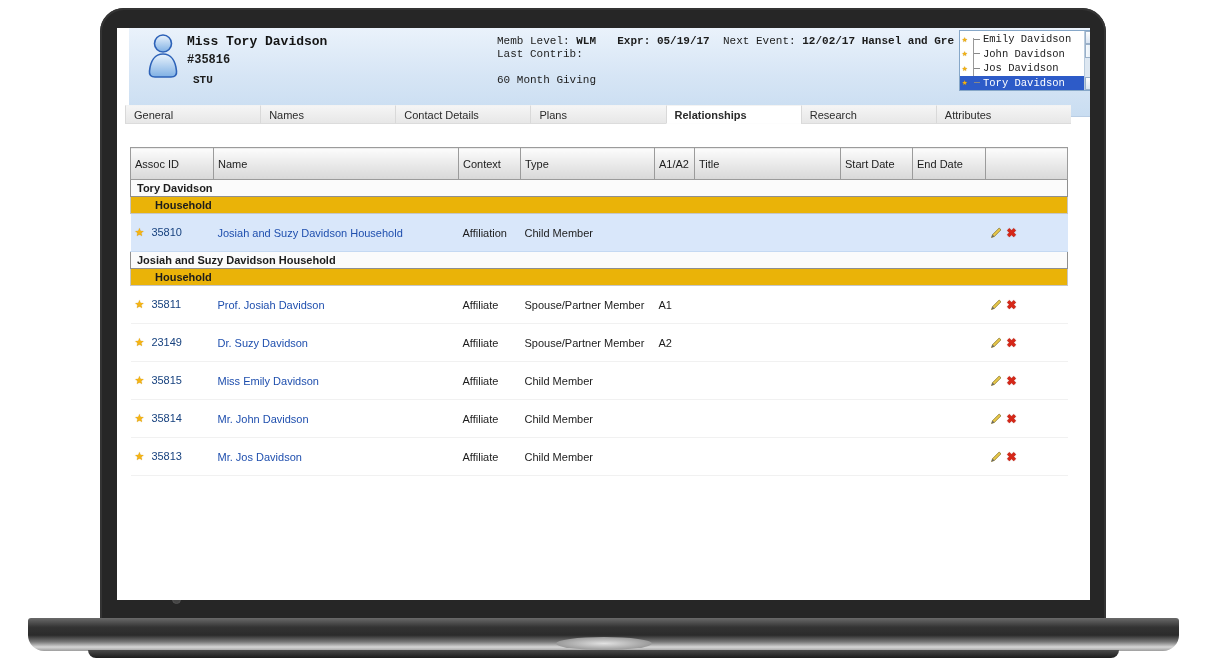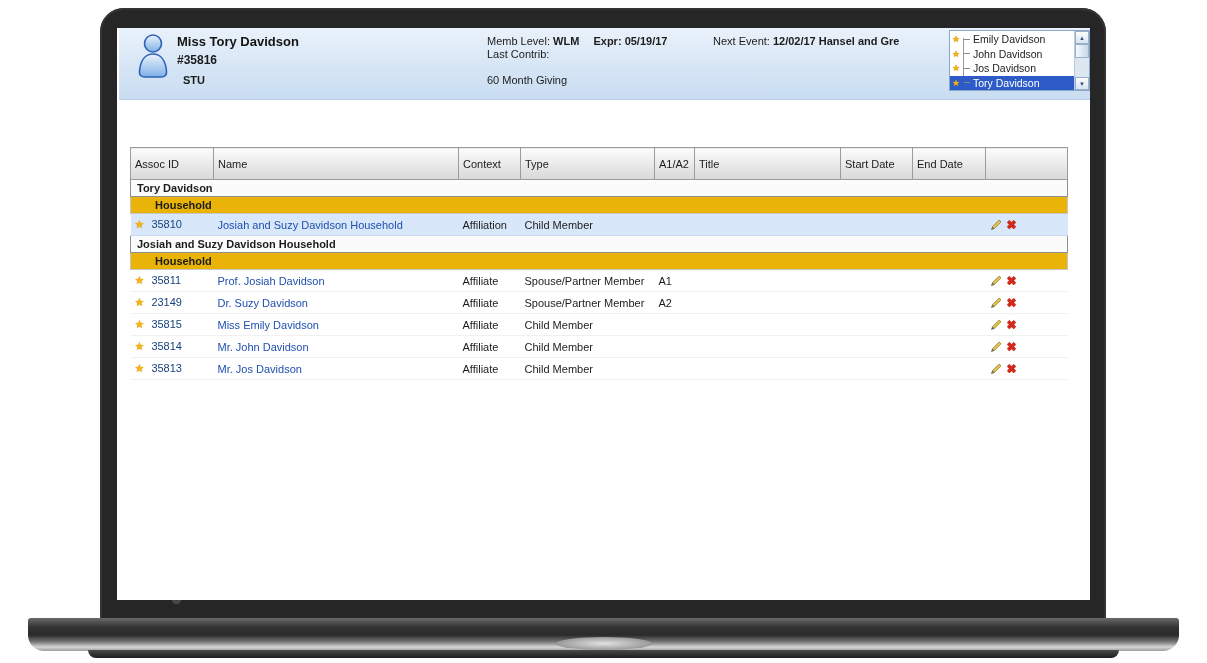--- a/index.html
+++ b/index.html
@@ -37,23 +37,24 @@
   }
 
   
   .screen {
     position:absolute; left:117px; top:28px; width:973px; height:572px;
     background:#fff; overflow:hidden; font-size:11px; color:#1c1c1c;
   }
 
   
   .app-header {
-    position:absolute; left:2px; top:0; width:100%; height:72px;
+    position:absolute; left:12px; top:0; width:100%; height:89px;
     background:linear-gradient(180deg,#eaf2fb 0%,#d6e5f5 55%,#c9ddf1 100%);
     border-bottom:1px solid #b9cde4;
+    font-family:Liberation Mono, monospace;
   }
   .avatar { position:absolute; left:16px; top:5px; }
   .h-name { position:absolute; left:58px; top:6px; font-size:13px; font-weight:bold; color:#141414; }
   .h-id   { position:absolute; left:58px; top:25px; font-size:12px; font-weight:bold; }
   .h-code { position:absolute; left:18px; top:46px; font-size:11px; font-weight:bold;margin-left:46px; }
   .h-mid-l1 { position:absolute; left:368px; top:7px; white-space:nowrap; }
   .h-mid-l2 { position:absolute; left:368px; top:20px; }
   .h-mid-l3 { position:absolute; left:368px; top:46px; }
   .h-event  { position:absolute; left:594px; top:7px; white-space:nowrap;text-align:center; }
   .b { font-weight:bold; }
@@ -113,21 +114,21 @@
   table.grid th:first-child { border-left:1px solid #9b9b9b; }
   tr.group td {
     font-weight:bold; padding:2px 6px; border:1px solid #8f8f8f;
     background:#fbfbfb; height:13px; white-space:nowrap; overflow:hidden;
   }
   tr.subgroup td {
     font-weight:bold; padding:2px 6px 2px 24px; border:1px solid #c6c6c6; border-top:none;
     background:#eab308; white-space:nowrap; overflow:hidden;
   }
   tr.row { height:19px; }
-  tr.row td { padding:4px 4px; border-bottom:1px solid #f1f1f1; white-space:nowrap; overflow:hidden; }
+  tr.row td { padding:12px 4px; border-bottom:1px solid #f1f1f1; white-space:nowrap; overflow:hidden; }
   tr.row.selected td { background:#d9e7fa; border-bottom:1px solid #c5d9f2; }
   .star { color:#f6b413; font-size:11px; margin-right:7px; text-shadow:0 0 1px #b17f00; }
   .idlink { color:#16417e; }
   .namelink { color:#1f4fae; cursor:pointer; text-decoration:none; }
   .act { display:flex; gap:4px; align-items:center; }
   .edit-ic { display:inline-flex; cursor:pointer; }
   .delx { color:#d62718; font-weight:bold; font-size:12px; text-shadow:0 0 1px #8d1206; cursor:pointer; line-height:1; }
 </style>
 </head>
 <body>
@@ -196,20 +197,29 @@
           <div class="fl-btn">▲</div>
           <div class="fl-track">
             <div class="fl-thumb"></div>
           </div>
           <div class="fl-btn">▼</div>
         </div>
       </div>
     </div>
 
     <div class="tabs">
+      <div class="tab-row">
+        <div class="tab">General</div>
+        <div class="tab">Names</div>
+        <div class="tab">Contact Details</div>
+        <div class="tab">Plans</div>
+        <div class="tab active">Relationships</div>
+        <div class="tab">Research</div>
+        <div class="tab">Attributes</div>
+      </div>
     </div>
 
     <table class="grid">
       <colgroup>
         <col style="width:83px">
           <col style="width:245px">
           <col style="width:62px">
         <col style="width:134px">
           <col style="width:40px">
           <col style="width:146px">

